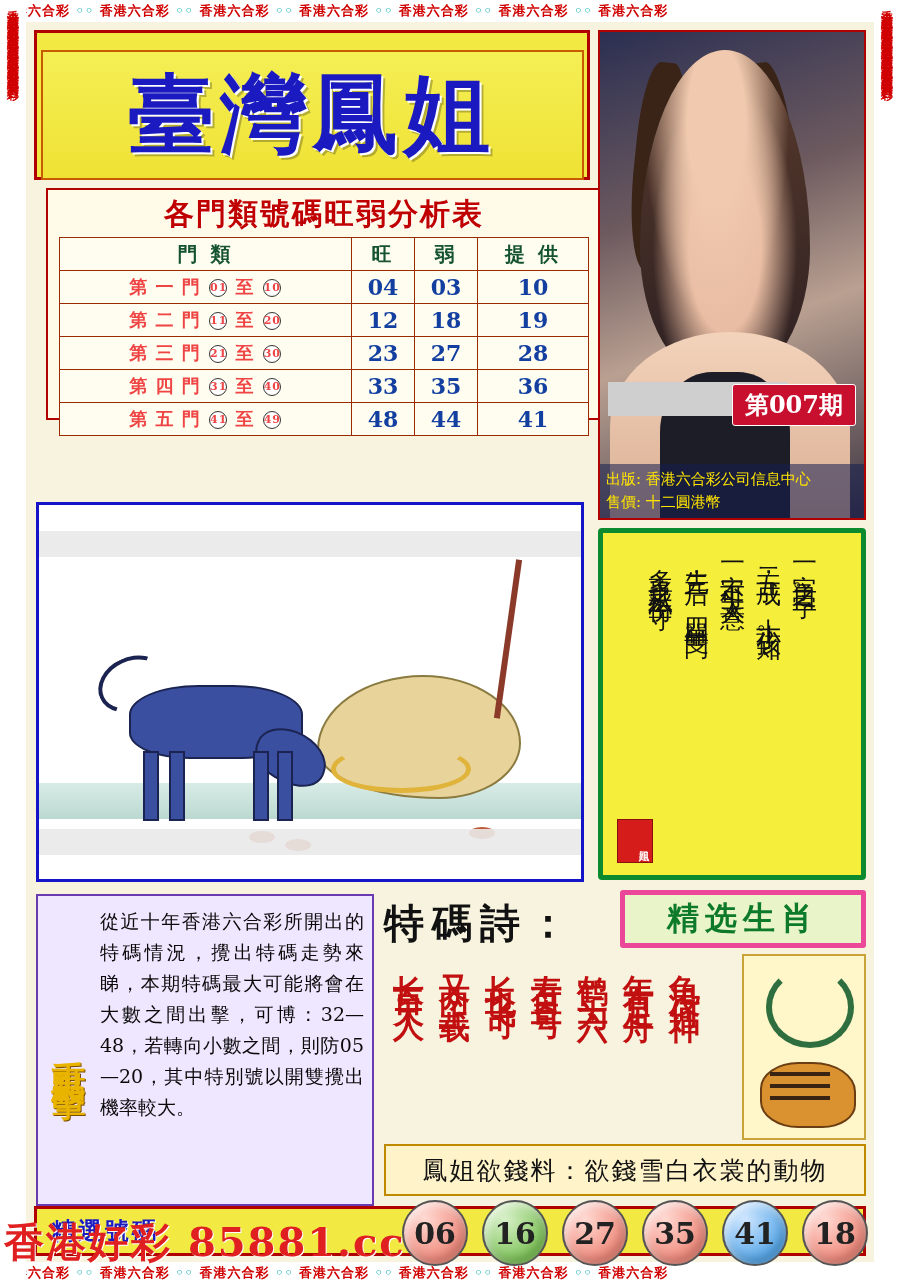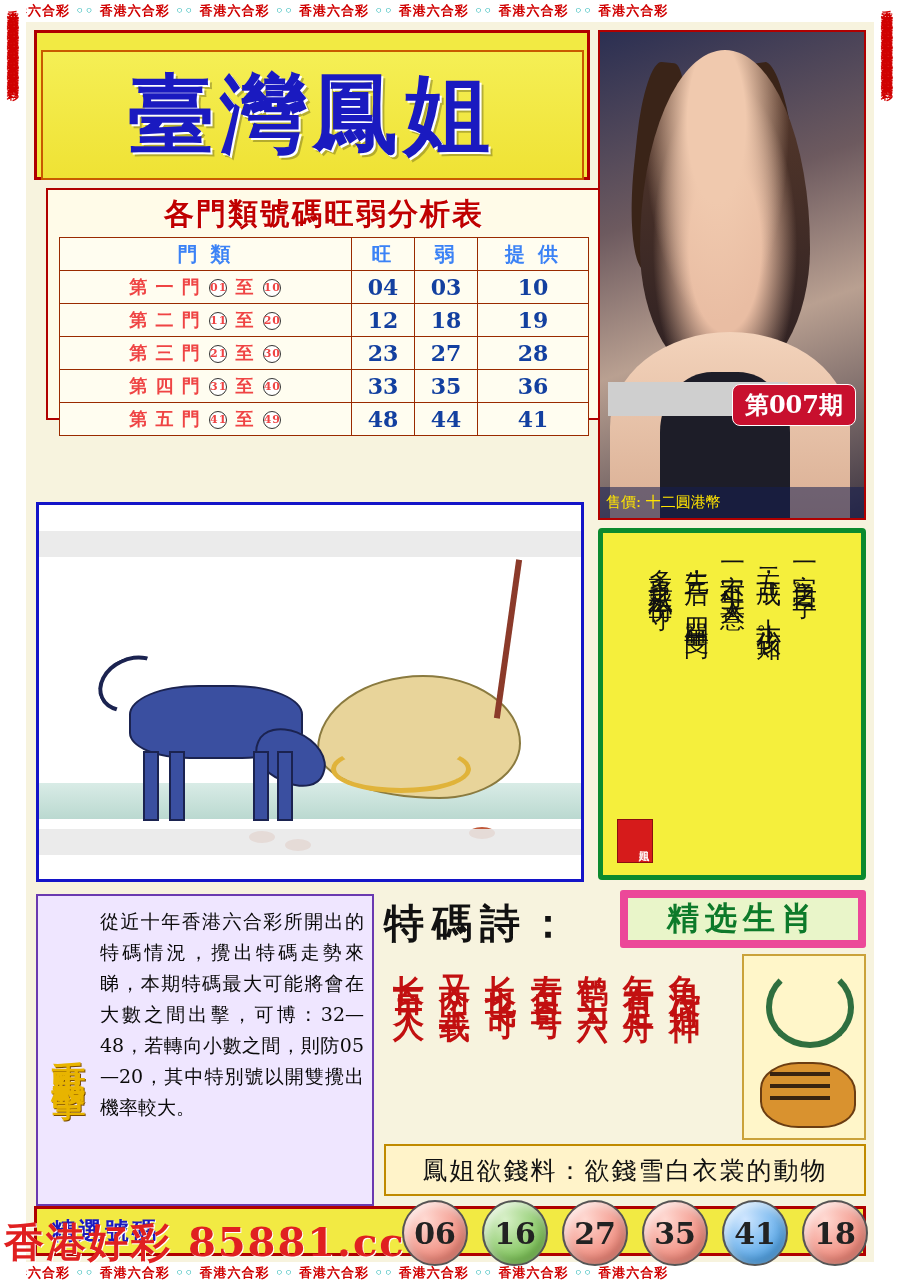--- a/index.html
+++ b/index.html
@@ -76,21 +76,21 @@
   }
   table.analysis th,table.analysis td{
     border:1px solid #9a2a00;
     text-align:center;
     height:30px;
     font-size:21px;
     color:#003a8c;
     font-weight:bold;
     background:#fffdf0;
   }
-  table.analysis th{font-size:20px;color:#3b82f6;letter-spacing:3px;}
+  table.analysis th{font-size:20px;color:#14532d;letter-spacing:3px;}
   table.analysis td.cat{font-size:18px;color:#ef4444;letter-spacing:1px;text-align:center;}
   table.analysis td.num{color:#1340a0;font-size:22px;}
   .circ{
     display:inline-block;border:1px solid #333;border-radius:50%;
     width:16px;height:16px;line-height:15px;font-size:11px;
     text-align:center;vertical-align:middle;margin:0 1px;background:#fff;
   }
   
   .photo{
     position:absolute;left:572px;top:8px;width:268px;height:490px;
@@ -116,21 +116,21 @@
     background:linear-gradient(#f3d3bb,#d9ae93);
     border-radius:50% 50% 0 0;
   }
   .photo .dress{
     position:absolute;left:60px;top:340px;width:130px;height:150px;
     background:#1d1d28;border-radius:40% 40% 0 0;
   }
   .issue-badge{
     position:absolute;right:8px;top:352px;
     background:#c8102e;color:#fff;font-weight:bold;
-    font-size:24px;padding:4px 12px;border-radius:8px;
+    font-size:24px;padding:4px 12px;border-radius:3px;
     font-family:"DejaVu Serif","Liberation Serif",serif;
     border:1px solid #fff;
     text-align:right;
   }
   .grey-bar{
     position:absolute;left:8px;top:350px;width:180px;height:34px;background:#cfcfcf;
   }
   .imprint{
     position:absolute;left:0;bottom:0;width:100%;
     background:rgba(20,30,80,.55);
@@ -241,21 +241,21 @@
   }
   .poem .col{
     writing-mode:vertical-rl;
     font-family:"DejaVu Serif","Liberation Serif",serif;
     font-size:31px;font-weight:bold;color:#c21010;letter-spacing:12px;
     line-height:46px;
   }
   
   .zodiac-title{
     position:absolute;left:594px;top:868px;width:246px;height:58px;
-    background:#e9f5c9;border:8px solid #ec4899;box-sizing:border-box;
+    background:#e9f5c9;border:5px solid #ec4899;box-sizing:border-box;
     display:flex;align-items:center;justify-content:center;
     font-family:Liberation Sans, sans-serif;
     font-size:32px;font-weight:bold;color:#0d7a2a;letter-spacing:6px;
     border-radius:3px;
   }
   .zodiac-box{
     position:absolute;left:716px;top:932px;width:124px;height:186px;
     background:#fff6c9;border:2px solid #caa23a;box-sizing:border-box;overflow:hidden;
   }
   .zodiac-box .snake2{
@@ -451,20 +451,21 @@
 
   <div class="photo">
     <div class="hairL"></div>
     <div class="hairR"></div>
     <div class="lady"></div>
     <div class="shoulder"></div>
     <div class="dress"></div>
     <div class="grey-bar"></div>
     <div class="issue-badge">第007期</div>
     <div class="imprint">
+      <div>出版: 香港六合彩公司信息中心</div>
       <div>售價: 十二圓港幣</div>
     </div>
   </div>
 
   <div class="illus">
     <div class="band bandTop"></div>
     <div class="ground"></div>
     <div class="rock"></div>
     <div class="branch"></div>
     <div class="snake"></div>

